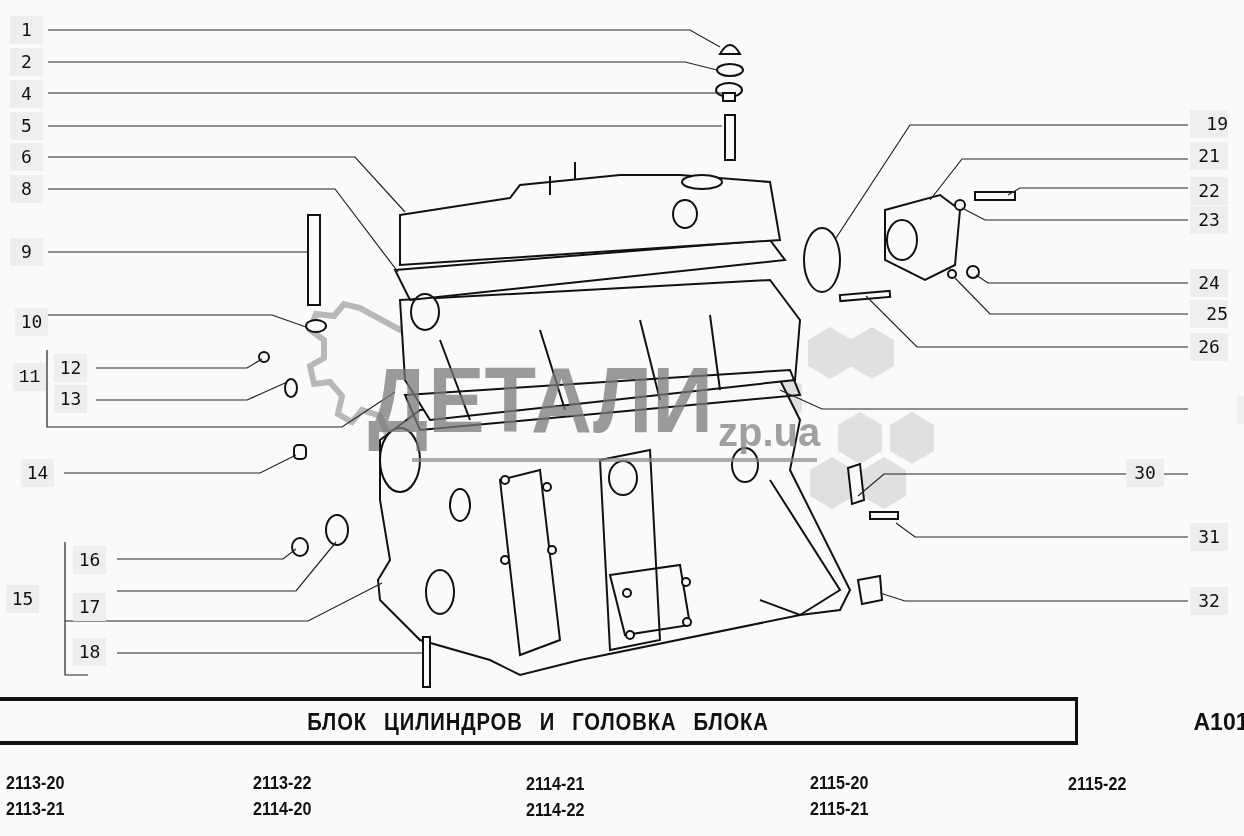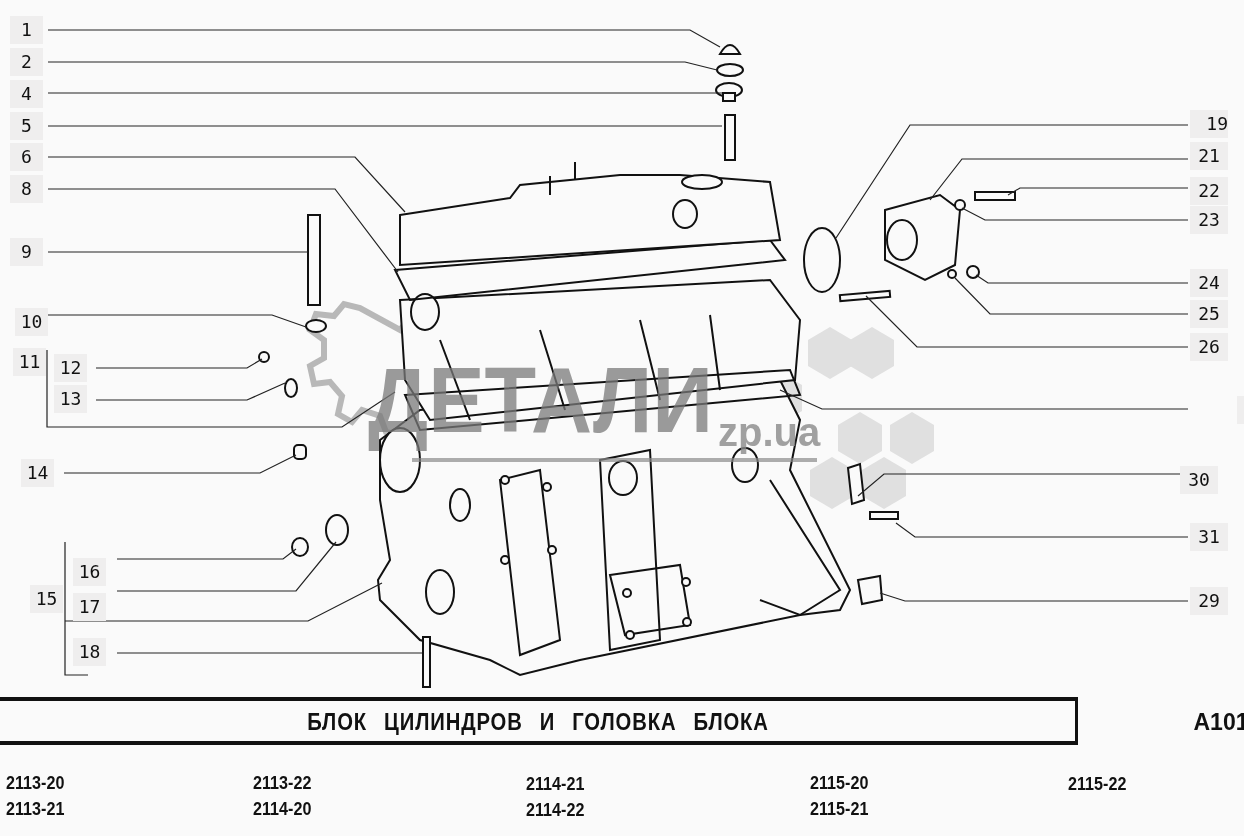--- a/index.html
+++ b/index.html
@@ -143,39 +143,39 @@
 
 <div id="callouts">
     <div class="callout l" style="left: 10px; top: 16px;">1</div>
     <div class="callout l" style="left: 10px; top: 48px;">2</div>
     <div class="callout l" style="left: 10px; top: 80px;">4</div>
     <div class="callout l" style="left: 10px; top: 112px;">5</div>
     <div class="callout l" style="left: 10px; top: 143px;">6</div>
     <div class="callout l" style="left: 10px; top: 175px;">8</div>
     <div class="callout l" style="left: 10px; top: 238px;">9</div>
     <div class="callout l" style="left: 15px; top: 300px; margin-top: 8px;">10</div>
-    <div class="callout l" style="left: 13px; top: 348px;">11</div>
+    <div class="callout l" style="left: 13px; top: 363px; font-family: Liberation Mono, monospace;">11</div>
     <div class="callout l" style="left: 54px; top: 354px;">12</div>
     <div class="callout l" style="left: 54px; top: 385px;">13</div>
     <div class="callout l" style="left: 21px; top: 459px;">14</div>
-    <div class="callout l" style="left: 30px; top: 585px;">15</div>
-    <div class="callout l" style="left: 73px; top: 558px;">16</div>
+    <div class="callout l" style="left: 6px; top: 585px;">15</div>
+    <div class="callout l" style="left: 73px; top: 546px;">16</div>
     <div class="callout l" style="left: 73px; top: 577px; margin-top: 16px;">17</div>
     <div class="callout l" style="left: 73px; top: 638px;">18</div>
     <div class="callout r" style="left: 1190px; top: 110px; text-align: right;">19</div>
     <div class="callout r" style="left: 1190px; top: 142px;">21</div>
     <div class="callout r" style="left: 1190px; top: 166px; margin-top: 11px;">22</div>
     <div class="callout r" style="left: 1190px; top: 206px;">23</div>
     <div class="callout r" style="left: 1190px; top: 269px;">24</div>
-    <div class="callout r" style="left: 1190px; top: 300px;">25</div>
+    <div class="callout r" style="left: 1190px; top: 300px; text-align: right;">25</div>
     <div class="callout r" style="left: 1190px; top: 333px;">26</div>
     <div class="callout r" style="left: 1237px; top: 396px;">28</div>
-    <div class="callout r" style="left: 1180px; top: 459px; margin-top: 7px;">30</div>
+    <div class="callout r" style="left: 1126px; top: 459px;">30</div>
     <div class="callout r" style="left: 1190px; top: 523px;">31</div>
-    <div class="callout r" style="left: 1190px; top: 587px;">29</div>
+    <div class="callout r" style="left: 1190px; top: 587px;">32</div>
   </div>
 
 <div id="titlebar">
   <div id="title">БЛОК ЦИЛИНДРОВ И ГОЛОВКА БЛОКА</div>
   <div id="divider"></div>
   <div id="code">A101</div>
 </div>
 
 <div id="models">
     <div class="model" style="left: 6px; top: 772px;">2113-20</div>

